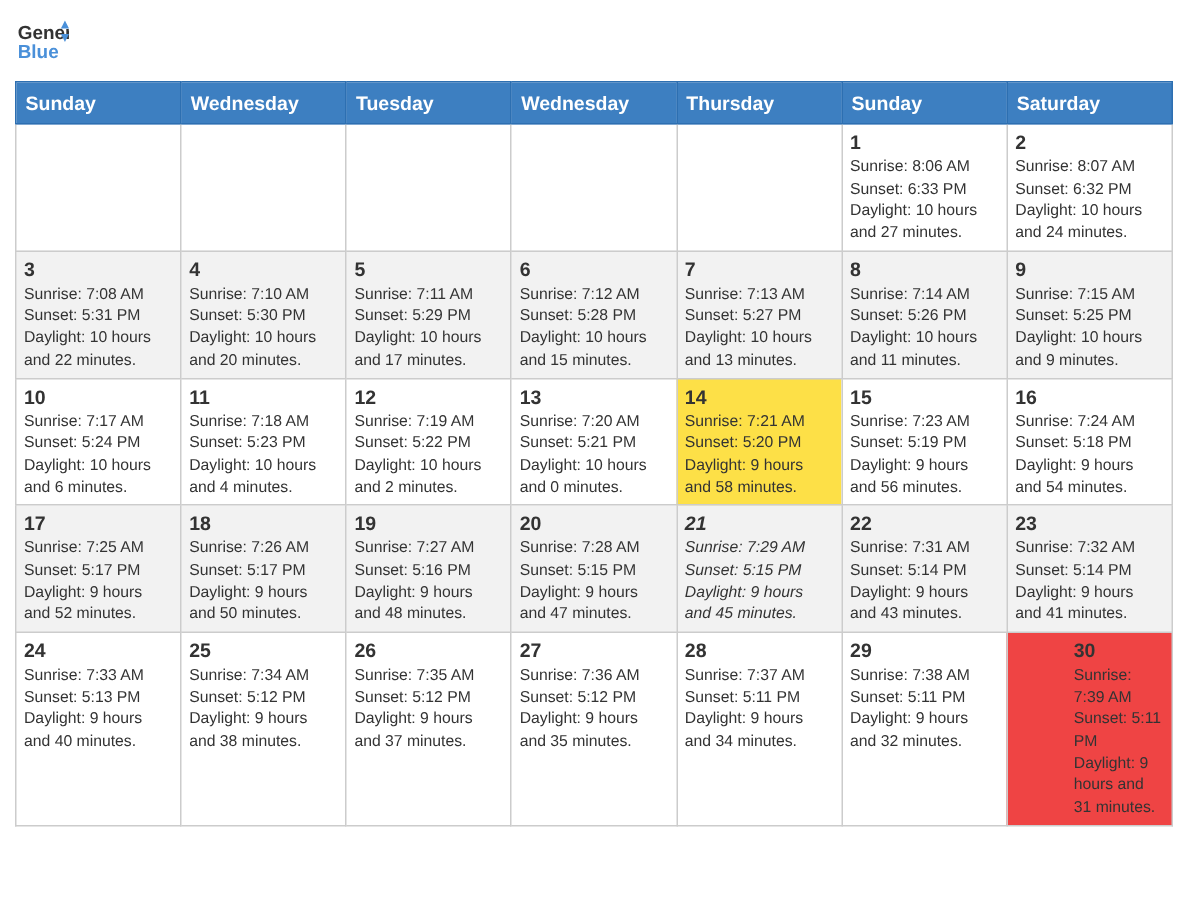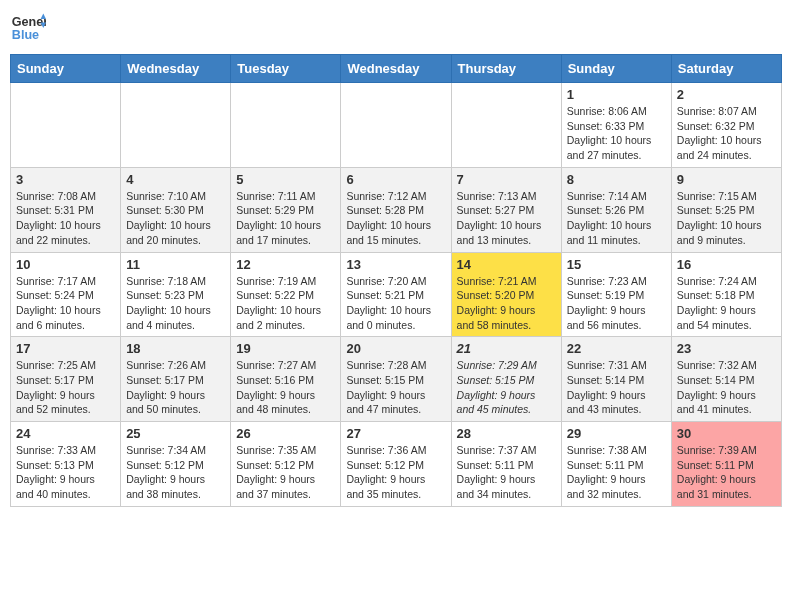--- a/index.html
+++ b/index.html
@@ -238,19 +238,19 @@
           <div class="day-info">Sunrise: 7:36 AM<br>Sunset: 5:12 PM<br>Daylight: 9 hours and 35 minutes.</div>
         </td>
         <td style="background: rgb(255, 255, 255);">
           <span class="day-number">28</span>
           <div class="day-info">Sunrise: 7:37 AM<br>Sunset: 5:11 PM<br>Daylight: 9 hours and 34 minutes.</div>
         </td>
         <td style="background: rgb(255, 255, 255);">
           <span class="day-number">29</span>
           <div class="day-info">Sunrise: 7:38 AM<br>Sunset: 5:11 PM<br>Daylight: 9 hours and 32 minutes.</div>
         </td>
-        <td style="background: #fca5a5;">
+        <td style="background: #ef4444; padding-left: 44px;">
           <span class="day-number">30</span>
           <div class="day-info">Sunrise: 7:39 AM<br>Sunset: 5:11 PM<br>Daylight: 9 hours and 31 minutes.</div>
         </td>
       </tr>
     </tbody>
 </table>
 
 </body></html>

